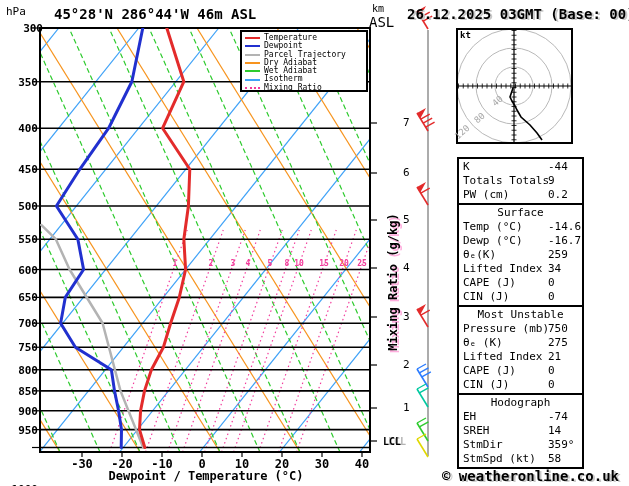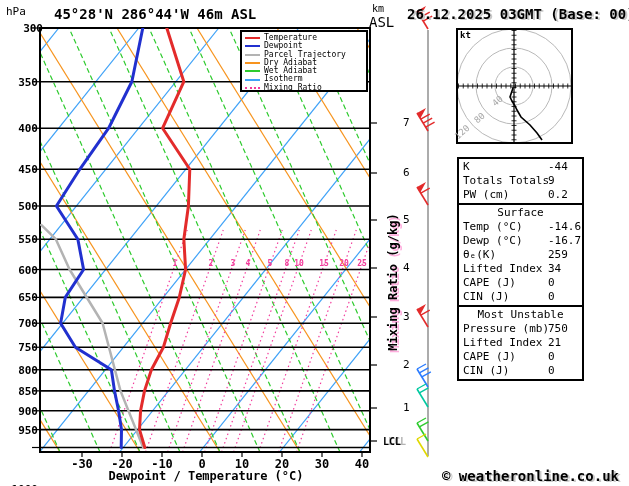--- a/index.html
+++ b/index.html
@@ -376,20 +376,28 @@
         <div class="prow"><span class="lab">Temp (°C)</span><span class="val">-14.6</span></div>
         <div class="prow"><span class="lab">Dewp (°C)</span><span class="val">-16.7</span></div>
         <div class="prow"><span class="lab">θₑ(K)</span><span class="val">259</span></div>
         <div class="prow"><span class="lab">Lifted Index</span><span class="val">34</span></div>
         <div class="prow"><span class="lab">CAPE (J)</span><span class="val">0</span></div>
         <div class="prow"><span class="lab">CIN (J)</span><span class="val">0</span></div>
       </div>
       <div class="section">
         <div class="sec-title">Most Unstable</div>
         <div class="prow"><span class="lab">Pressure (mb)</span><span class="val">750</span></div>
+        <div class="prow"><span class="lab">θₑ (K)</span><span class="val">275</span></div>
         <div class="prow"><span class="lab">Lifted Index</span><span class="val">21</span></div>
         <div class="prow"><span class="lab">CAPE (J)</span><span class="val">0</span></div>
         <div class="prow"><span class="lab">CIN (J)</span><span class="val">0</span></div>
       </div>
+      <div class="section">
+        <div class="sec-title">Hodograph</div>
+        <div class="prow"><span class="lab">EH</span><span class="val">-74</span></div>
+        <div class="prow"><span class="lab">SREH</span><span class="val">14</span></div>
+        <div class="prow"><span class="lab">StmDir</span><span class="val">359°</span></div>
+        <div class="prow"><span class="lab">StmSpd (kt)</span><span class="val">58</span></div>
+      </div>
     </div>
 
   <div class="abs footer">© weatheronline.co.uk</div>
 </div>
 
 </body></html>

